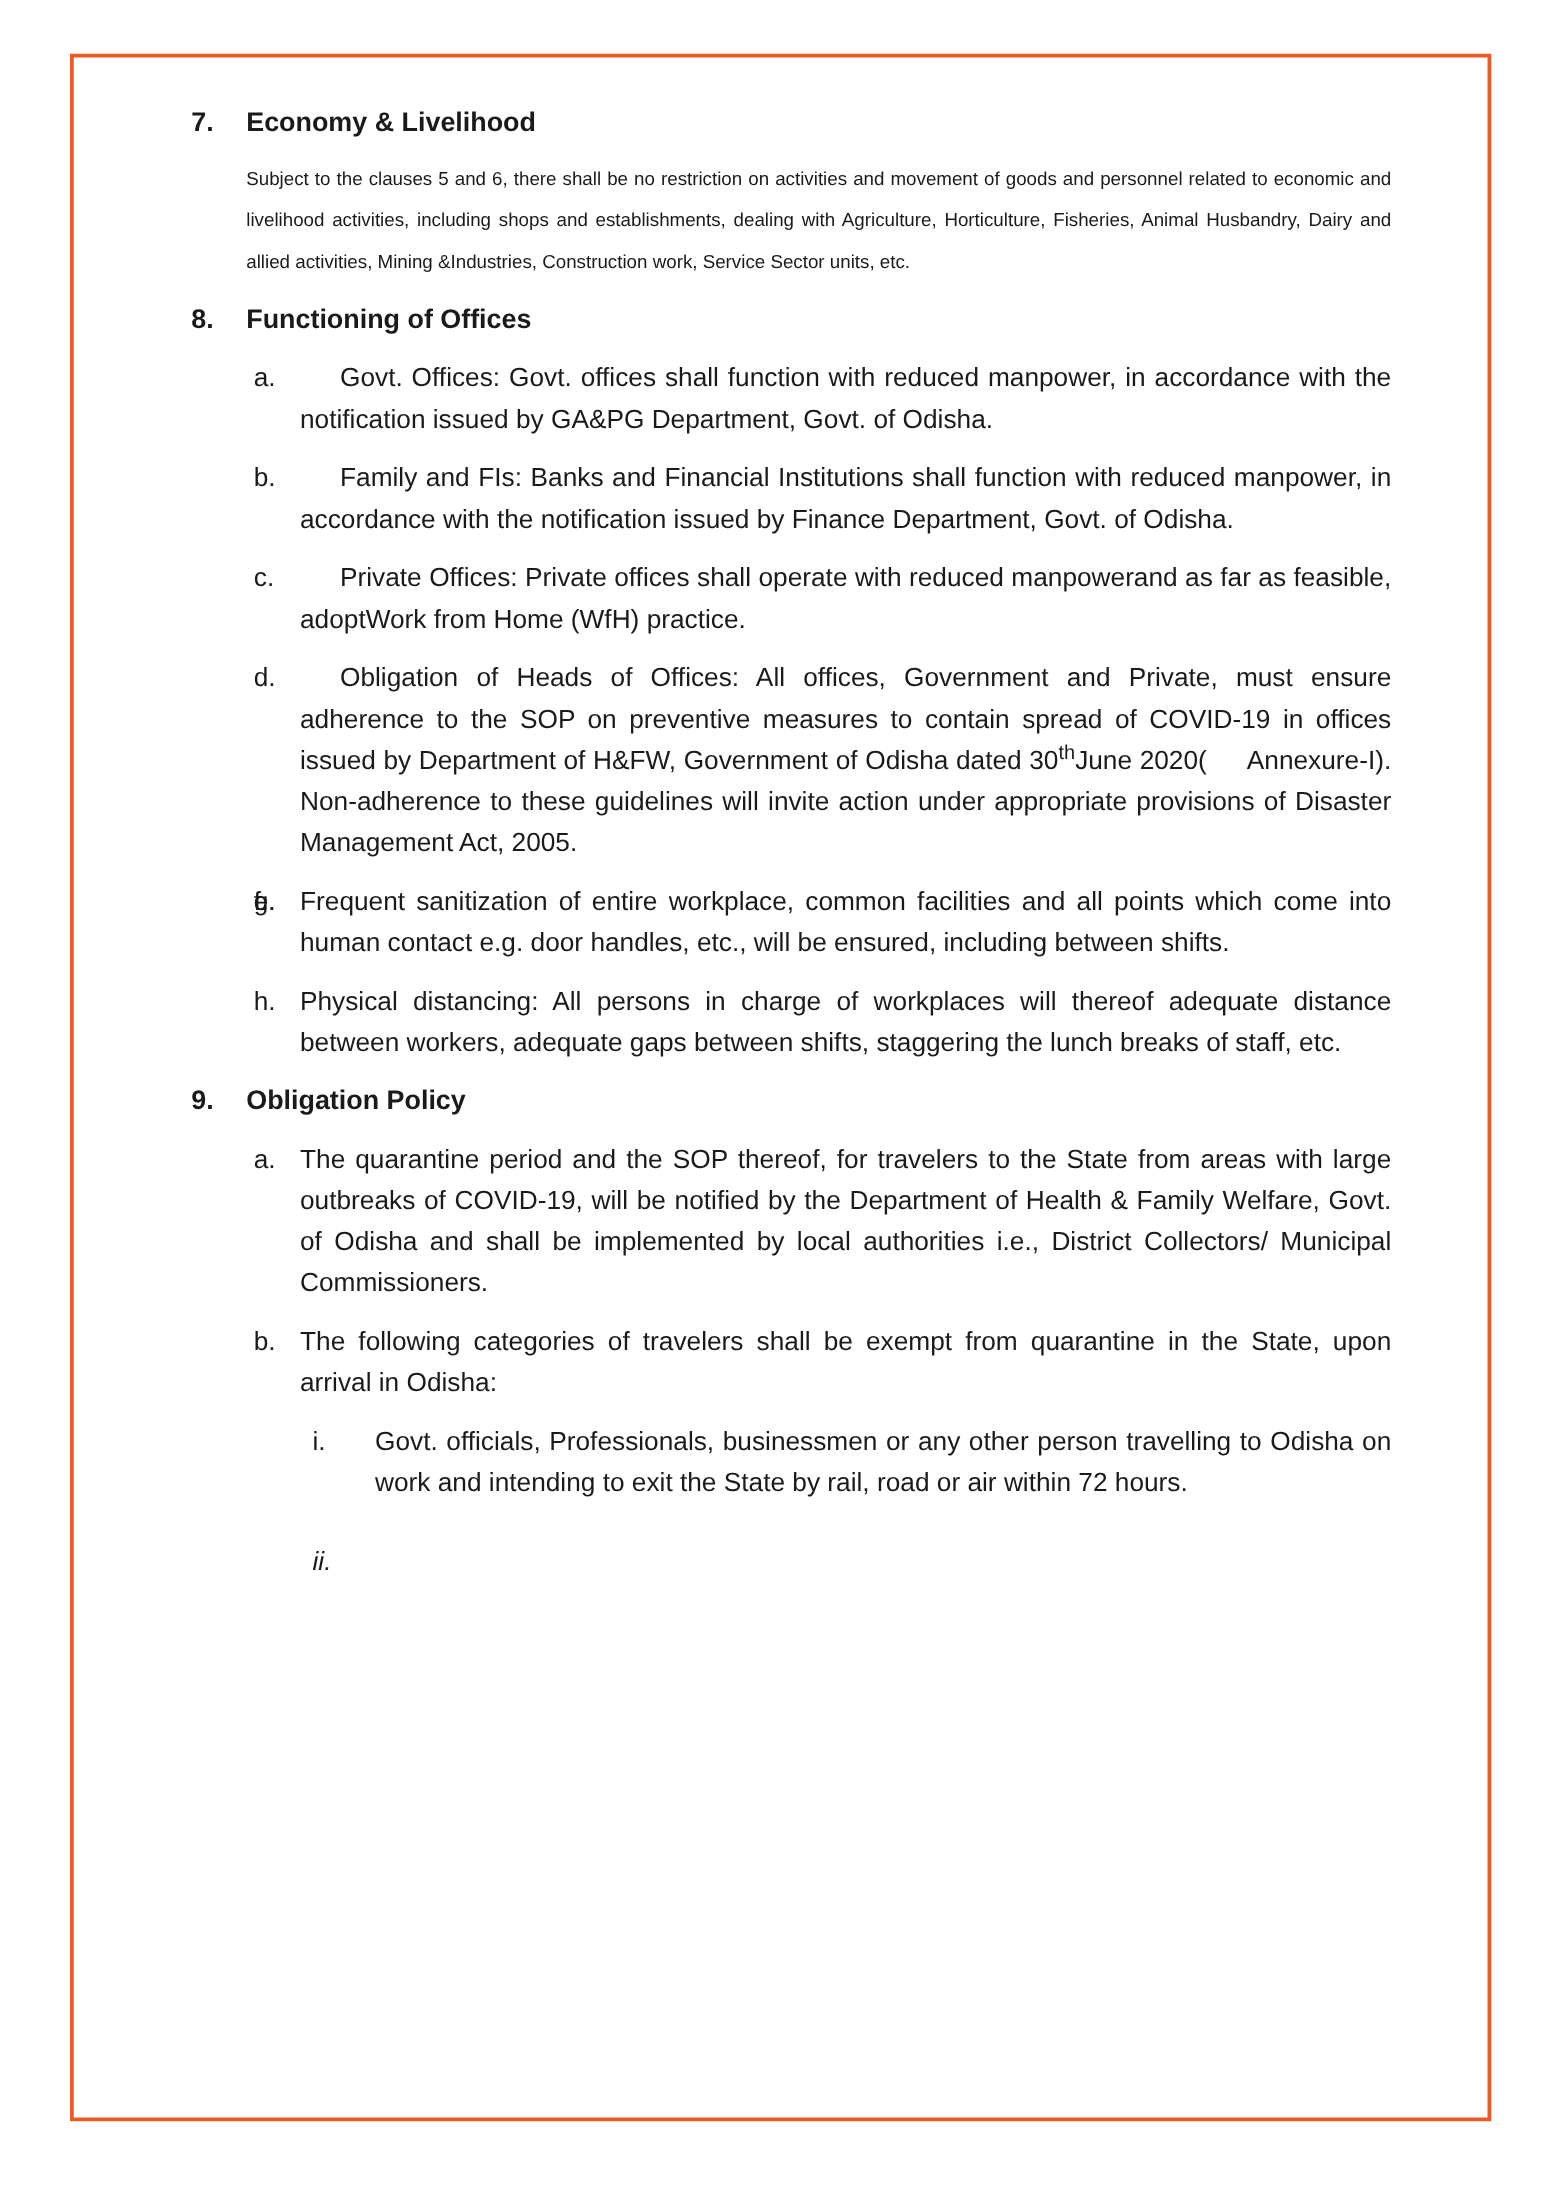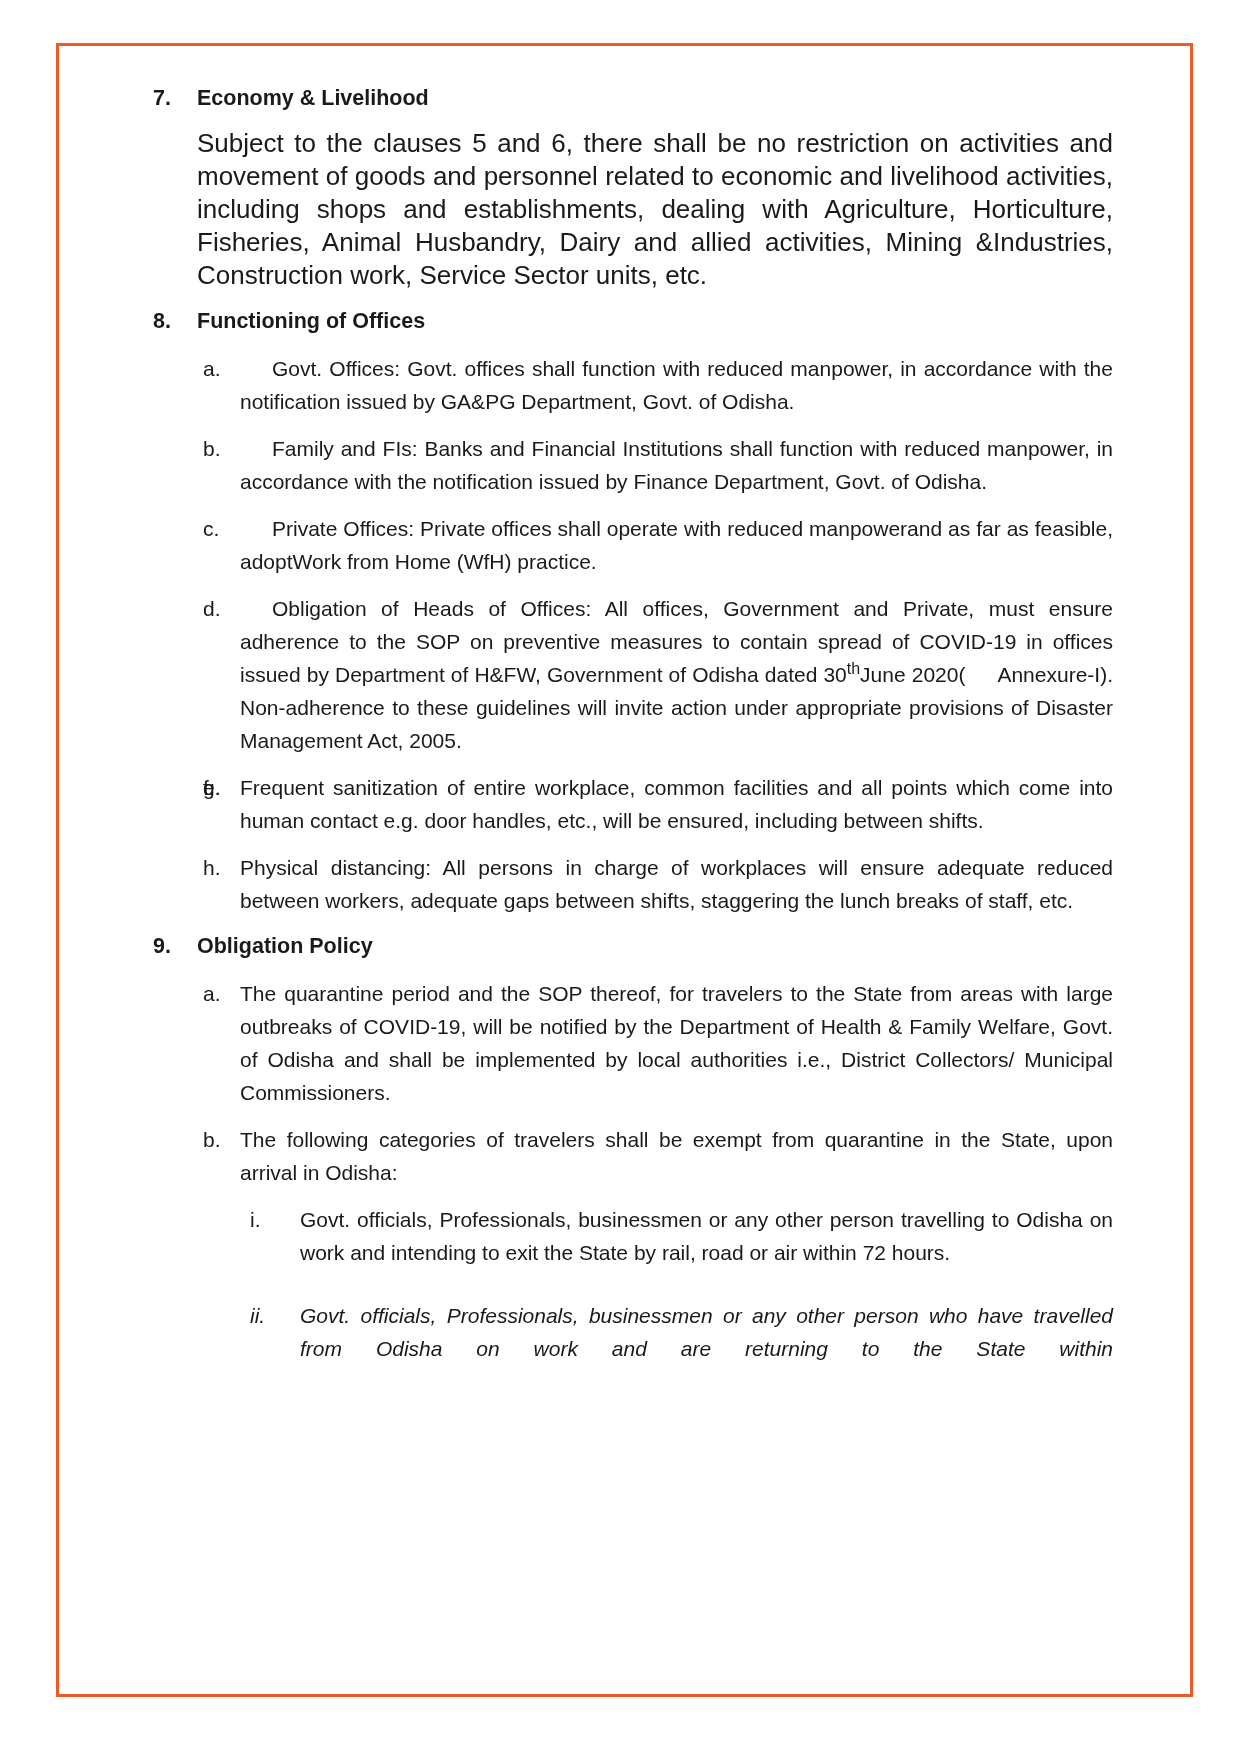--- a/index.html
+++ b/index.html
@@ -5,21 +5,21 @@
   html, body { margin: 0; padding: 0; background: #ffffff; }
   body { width: 1240px; height: 1750px; position: relative; overflow: hidden;
          font-family: "Liberation Sans", sans-serif; color: #1a1a1a; }
   .frame { position: absolute; left: 56px; top: 43px; width: 1131px; height: 1648px;
            border: 3px solid #ec5a26; box-sizing: content-box; }
   .content { position: absolute; left: 0; top: 0; width: 1240px; }
   .section { position: relative; }
   .heading { position: relative; height: 33px; line-height: 33px; font-weight: bold; font-size: 21.5px; }
   .heading .num { position: absolute; left: 153px; top: 0; }
   .heading .title { position: absolute; left: 197px; top: 0; }
-  .para { margin-left: 197px; width: 916px; font-size: 26px; line-height: 33px; text-align: justify; text-align-last: left; }
+  .para { margin-left: 197px; width: 916px; font-size: 15px; line-height: 33px; text-align: justify; text-align-last: left; }
   .item { position: relative; margin-left: 240px; width: 873px; font-size: 21px; line-height: 33px;
           text-align: justify; }
   .item .marker { position: absolute; left: -37px; top: 0; }
   .item b { font-weight: normal; margin-left: 32px; }
   .roman { position: relative; margin-left: 300px; width: 813px; font-size: 21px; line-height: 33px; text-align: justify; }
   .roman .marker { position: absolute; left: -50px; top: 0; }
   sup { font-size: 16px; line-height: 0; vertical-align: 8px; }
   .last-open { text-align-last: justify; }
 </style>
 </head>
@@ -58,37 +58,37 @@
     <div class="item" style="margin-top:14px;">
       <span class="marker">e.</span>
     </div>
     <div class="item" style="margin-top:14px;">
       <span class="marker">f.</span>
     </div>
     <div class="item" style="margin-top:14px;">
       <span class="marker">g.</span><span>Frequent sanitization of entire workplace, common facilities and all points which come into human contact e.g. door handles, etc., will be ensured, including between shifts.</span>
     </div>
     <div class="item" style="margin-top:14px;">
-      <span class="marker">h.</span><span>Physical distancing: All persons in charge of workplaces will ensure adequate reduced between workers, adequate gaps between shifts, staggering the lunch breaks of staff, etc.</span>
+      <span class="marker">h.</span><span>Physical distancing: All persons in charge of workplaces will thereof adequate distance between workers, adequate gaps between shifts, staggering the lunch breaks of staff, etc.</span>
     </div>
   </div>
 
   <div class="section" style="margin-top:13px;">
     <div class="heading">
       <span class="num">9.</span>
       <span class="title">Obligation Policy</span>
     </div>
 
     <div class="item" style="margin-top:14px;">
       <span class="marker">a.</span><span>The quarantine period and the SOP thereof, for travelers to the State from areas with large outbreaks of COVID-19, will be notified by the Department of Health &amp; Family Welfare, Govt. of Odisha and shall be implemented by local authorities i.e., District Collectors/ Municipal Commissioners.</span>
     </div>
     <div class="item" style="margin-top:14px;">
       <span class="marker">b.</span><span>The following categories of travelers shall be exempt from quarantine in the State, upon arrival in Odisha:</span>
     </div>
 
     <div class="roman" style="margin-top:14px;">
       <span class="marker">i.</span><span>Govt. officials, Professionals, businessmen or any other person travelling to Odisha on work and intending to exit the State by rail, road or air within 72 hours.</span>
     </div>
     <div class="roman last-open" style="margin-top:30px;font-style:italic;">
-      <span class="marker">ii.</span><span>Govt. officials, Professionals, businessmen or any other person who have travelled from Odisha on work and are returning to the State within</span>
+      <span class="marker">ii.</span>
     </div>
   </div>
 </div>
 
 </body></html>

